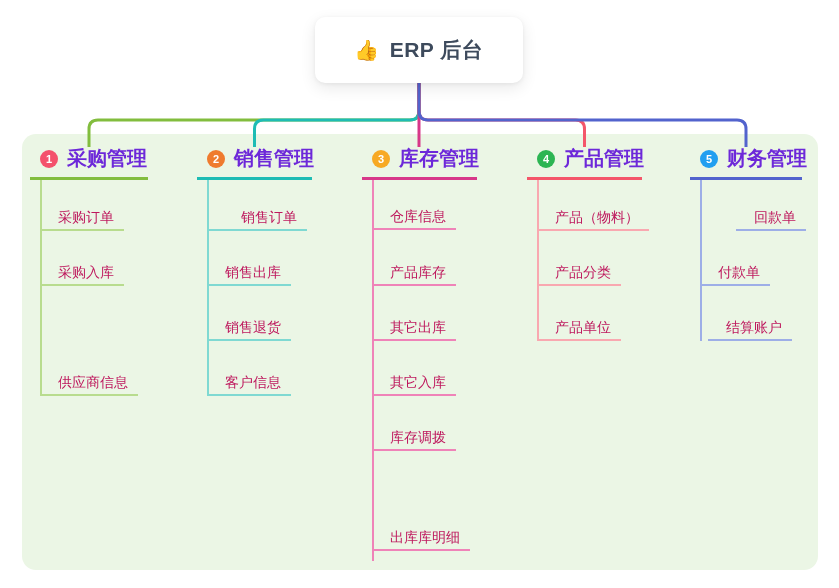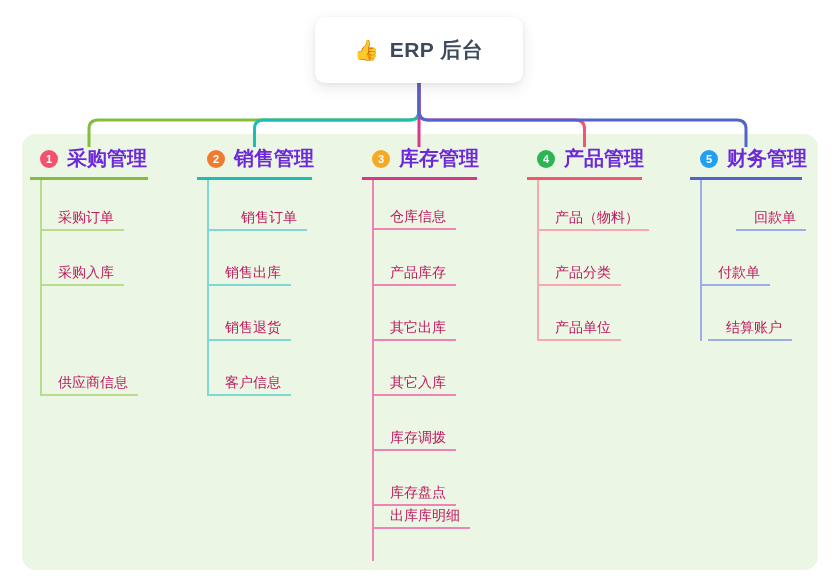--- a/index.html
+++ b/index.html
@@ -92,22 +92,21 @@
     <div class="topic">
       <span class="badge">3</span>
       <span class="topic-label">库存管理</span>
     </div>
     <div class="vline" style="height: 381px;"></div>
   <div class="child" style="top: 206px;">仓库信息</div>
         <div class="child" style="top: 262px;">产品库存</div>
         <div class="child" style="top: 317px;">其它出库</div>
         <div class="child" style="top: 372px;">其它入库</div>
         <div class="child" style="top: 427px;">库存调拨</div>
-        <div class="child" style="top: 482px;">库存盘点</div>
-        <div class="child" style="top: 505px;">出库库明细</div>
+        <div class="child" style="top: 527px;">出库库明细</div>
       </div>
       <div class="branch" style="left: 527px; width: 115px; --line: #f4566a; --child-line: #f9a8b0; --badge: #2cb553;">
     <div class="topic">
       <span class="badge">4</span>
       <span class="topic-label">产品管理</span>
     </div>
     <div class="vline" style="height: 161px;"></div>
   <div class="child" style="top: 207px;">产品（物料）</div>
         <div class="child" style="top: 262px;">产品分类</div>
         <div class="child" style="top: 317px;">产品单位</div>

